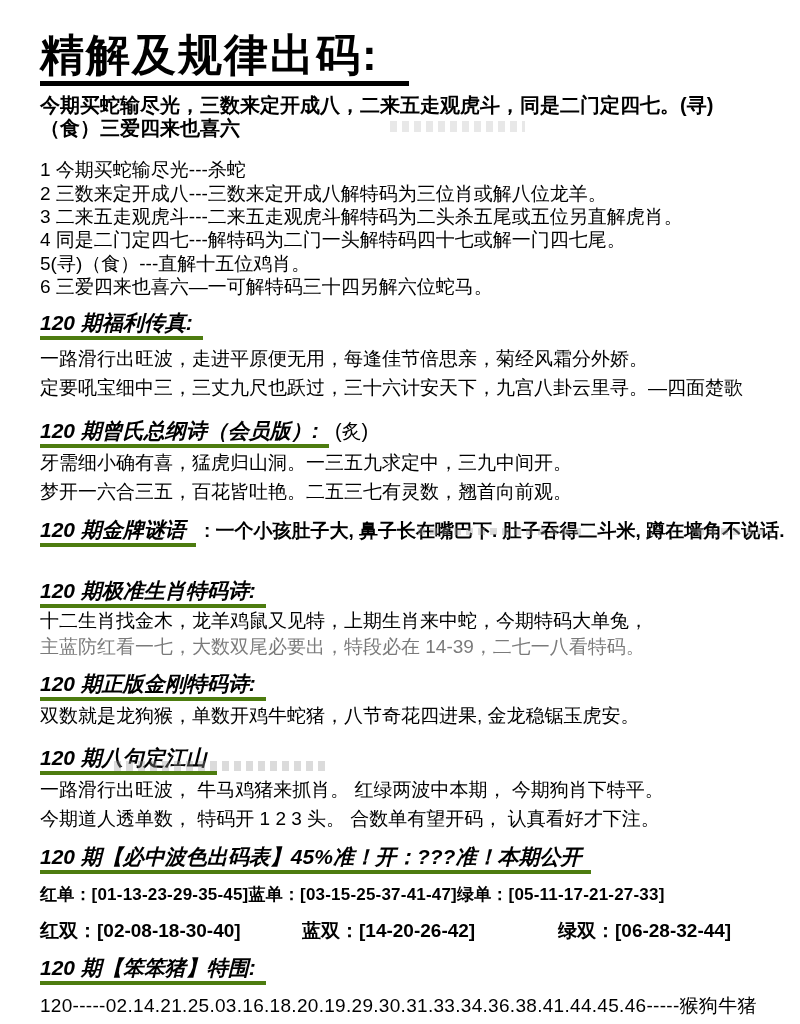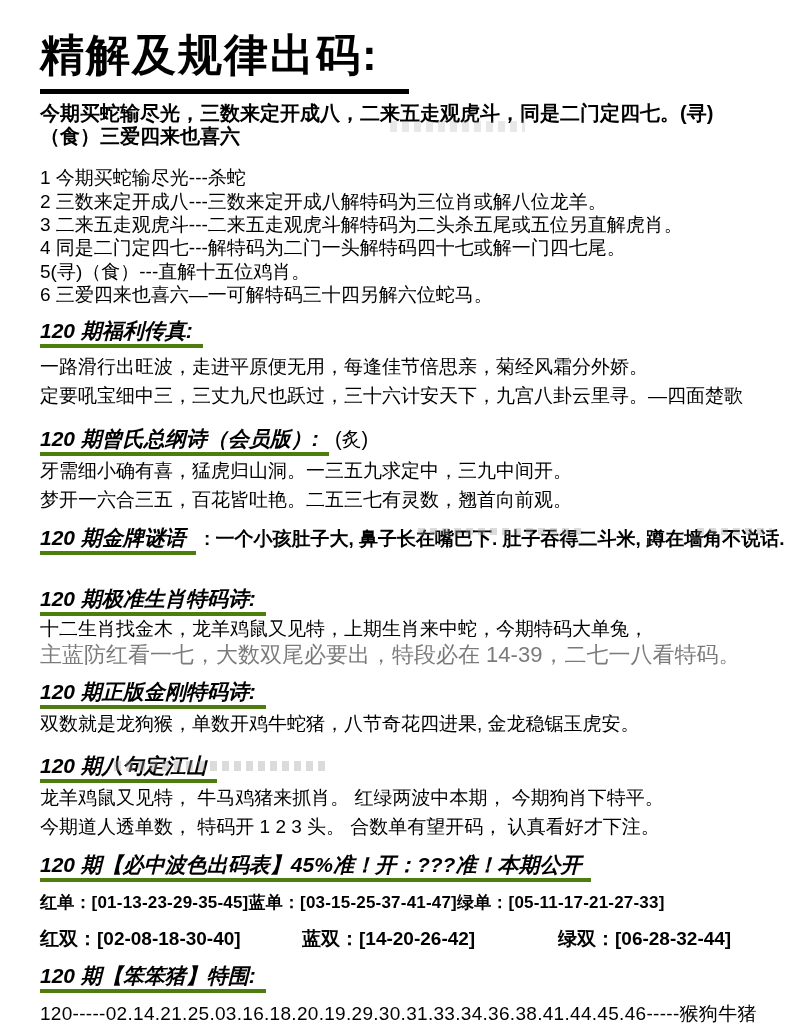--- a/index.html
+++ b/index.html
@@ -12,39 +12,39 @@
     font-family:"Liberation Sans", sans-serif;
     position:relative;
     overflow:hidden;
   }
   .title {
     display:inline-block;
     font-size:44px;
     font-weight:bold;
     letter-spacing:2px;
     line-height:1.12;
-    padding:0 30px 10px 0;
+    padding:0 30px 2px 0;
     border-bottom:5px solid #000;
   }
   .intro { margin-top:8px; font-size:20px; font-weight:bold; line-height:23px; }
   .rules { margin-top:18px; font-size:19px; line-height:23.4px; }
   .section-heading {
     display:inline-block;
     font-size:21px;
     font-weight:bold;
     font-style:italic;
     padding:0 10px 1px 0;
     border-bottom:4px solid #4d7c0f;
     line-height:24px;
   }
   .heading-suffix { font-size:20px; font-weight:normal; font-style:normal; margin-left:6px; }
   .inline-text { font-size:19px; font-weight:bold; font-style:normal; margin-left:8px; }
   .body-line { font-size:19px; line-height:29px; }
   .tight .body-line { line-height:26px; }
-  .faded-line { font-size:22px; line-height:26px; color:#5a5a5a; opacity:0.8; }
+  .faded-line { font-size:19px; line-height:26px; color:#5a5a5a; opacity:0.8; }
   .bose-row1 { margin-top:8px; font-size:17px; font-weight:bold; line-height:26px; letter-spacing:0.2px; white-space:nowrap; }
   .bose-row2 { margin-top:10px; font-size:19px; font-weight:bold; line-height:26px; display:flex; }
   .bose-row2 .cell1 { width:262px; }
   .bose-row2 .cell2 { width:256px; }
   .benben-line { margin-top:8px; font-size:19px; line-height:26px; letter-spacing:0.3px; white-space:nowrap; }
   .footer-line { margin-top:22px; font-size:20px; font-weight:normal; }
   .m12 { margin-top:12px; }
   .m14 { margin-top:32px; }
   .m16 { margin-top:16px; }
   .mt4 { margin-top:4px; }
@@ -103,21 +103,21 @@
   <div class="faded-line">主蓝防红看一七，大数双尾必要出，特段必在 14-39，二七一八看特码。</div>
 </div>
 
 <div class="m12">
   <span class="section-heading">120 期正版金刚特码诗:</span>
   <div class="body-line">双数就是龙狗猴，单数开鸡牛蛇猪，八节奇花四进果, 金龙稳锯玉虎安。</div>
 </div>
 
 <div class="m16">
   <span class="section-heading">120 期八句定江山</span>
-  <div class="body-line">龙羊鸡鼠又见特， 牛马鸡猪来抓肖。 红绿两波中本期， 今期狗肖下特平。</div>
+  <div class="body-line">一路滑行出旺波， 牛马鸡猪来抓肖。 红绿两波中本期， 今期狗肖下特平。</div>
   <div class="body-line">今期道人透单数， 特码开 1 2 3 头。 合数单有望开码， 认真看好才下注。</div>
 </div>
 
 <div class="m12">
   <span class="section-heading">120 期【必中波色出码表】45%准！开：???准！本期公开</span>
   <div class="bose-row1"><span>红单：[01-13-23-29-35-45]</span><span>蓝单：[03-15-25-37-41-47]</span><span>绿单：[05-11-17-21-27-33]</span></div>
   <div class="bose-row2">
     <span class="cell1">红双：[02-08-18-30-40]</span>
     <span class="cell2">蓝双：[14-20-26-42]</span>
     <span class="cell3">绿双：[06-28-32-44]</span>

